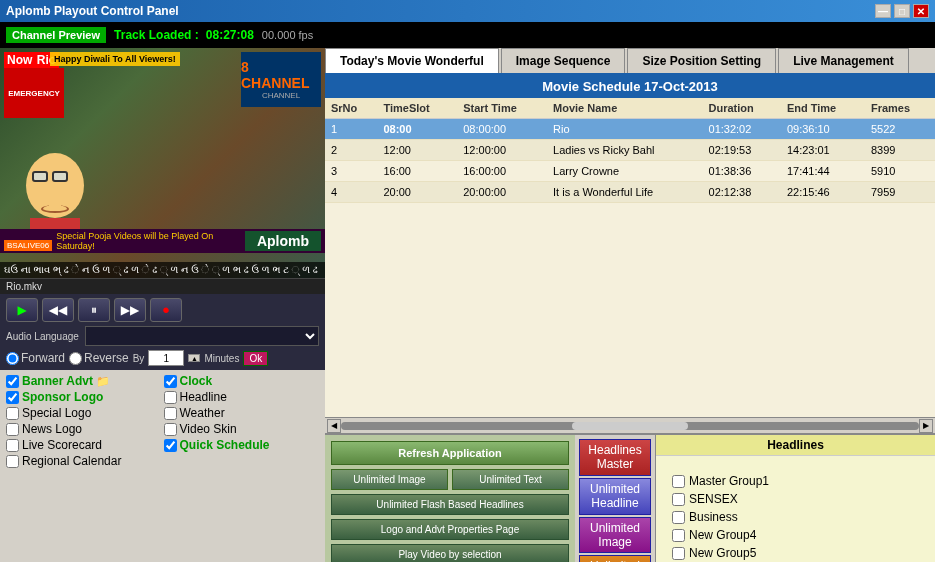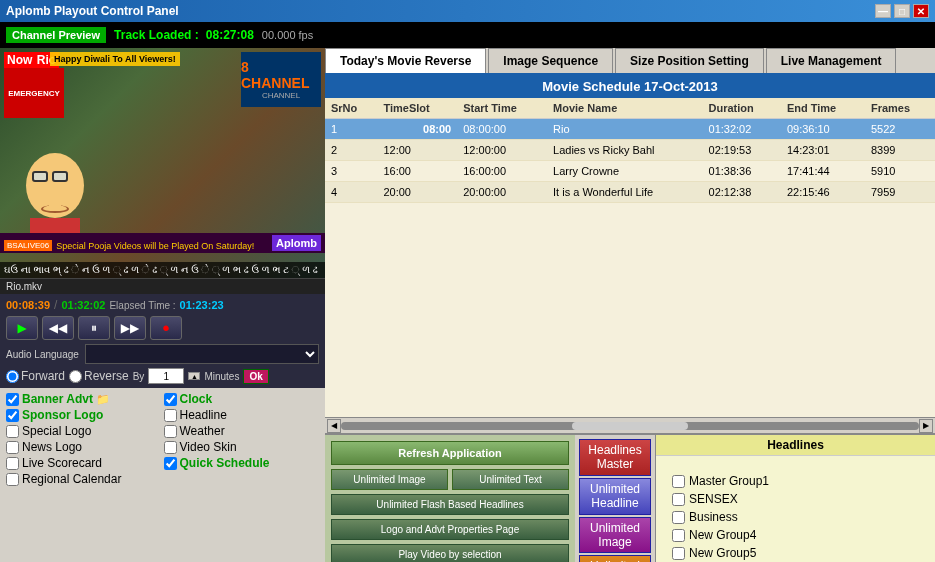--- a/index.html
+++ b/index.html
@@ -166,25 +166,25 @@
       background: #ff6600;
       color: white;
       padding: 1px 3px;
       font-size: 8px;
     }
 
     .aplomb-logo-small {
       position: absolute;
       right: 4px;
       bottom: 28px;
-      background: #6d28d9;
-      color: white;
-      font-size: 11px;
-      font-weight: bold;
-      padding: 2px 4px;
+      background: #14532d;
+      color: white;
+      font-size: 14px;
+      font-weight: bold;
+      padding: 2px 12px;
     }
 
     
     .file-info-bar {
       background: #222;
       color: #ddd;
       padding: 2px 6px;
       font-size: 10px;
       border-top: 1px solid #444;
     }
@@ -274,21 +274,21 @@
     }
 
     .minutes-label { color: #ccc; font-size: 10px; }
 
     .ok-btn {
       background: #be185d;
       color: white;
       border: 1px solid #006600;
       padding: 1px 5px;
       font-size: 10px;
-      font-weight: bold;
+      font-weight: normal;
       cursor: pointer;
     }
 
     
     .checkboxes-section {
       background: #d4d0c8;
       flex: 1;
       padding: 4px 6px;
       display: grid;
       grid-template-columns: 1fr 1fr;
@@ -378,21 +378,20 @@
 
     .schedule-table tr:nth-child(odd) td { background: #f5f0dc; }
     .schedule-table tr:nth-child(even) td { background: #ede8d0; }
 
     .schedule-table tr.selected td { background: #6aa3d8 !important; color: white; }
 
     .timeslot-cell {
       background: #6aa3d8 !important;
       color: white !important;
       font-weight: bold;
-      text-align: right;
     }
 
     
     .scroll-area {
       height: 16px;
       background: #d4d0c8;
       border-top: 1px solid #888;
       display: flex;
       align-items: center;
       padding: 0 2px;
@@ -616,27 +615,20 @@
           <span class="aplomb-logo-small" style="position:static;margin-left:auto;">Aplomb</span>
         </div>
 
         <div class="overlay-ticker">ઘઉ ના ભાવ ભ્ ઢ ે ન ઉ ળ ્ ઢ ળ ે ઢ ્ ળ ન ઉ ે ્ ળ ભ ઢ ઉ ળ ભ ટ ્ ળ ઢ</div>
       </div>
     </div>
 
     <div class="file-info-bar">Rio.mkv</div>
 
     <div class="transport-section">
-      <div class="time-display">
-        <span class="time-counter">00:08:39</span>
-        <span class="time-divider">/</span>
-        <span class="time-total">01:32:02</span>
-        <span class="elapsed-label">Elapsed Time :</span>
-        <span class="elapsed-time">01:23:23</span>
-      </div>
 
       <div class="transport-controls">
         <button class="transport-btn play">▶</button>
         <button class="transport-btn">◀◀</button>
         <button class="transport-btn">⏸</button>
         <button class="transport-btn">▶▶</button>
         <button class="transport-btn record">⏺</button>
       </div>
 
       <div class="audio-lang-row">
@@ -708,21 +700,21 @@
         <span>Regional Calendar</span>
       </div>
     </div>
 
   </div>
 
   <div class="right-panel">
 
     <div class="tab-row">
       <div class="tab active">
-        <span>Today's Movie Reverse</span>
+        <span>Today's Movie Wonderful</span>
       </div>
       <div class="tab">
         <span>Image Sequence</span>
       </div>
       <div class="tab">
         <span>Size Position Setting</span>
       </div>
       <div class="tab">
         <span>Live  Management</span>
       </div>

